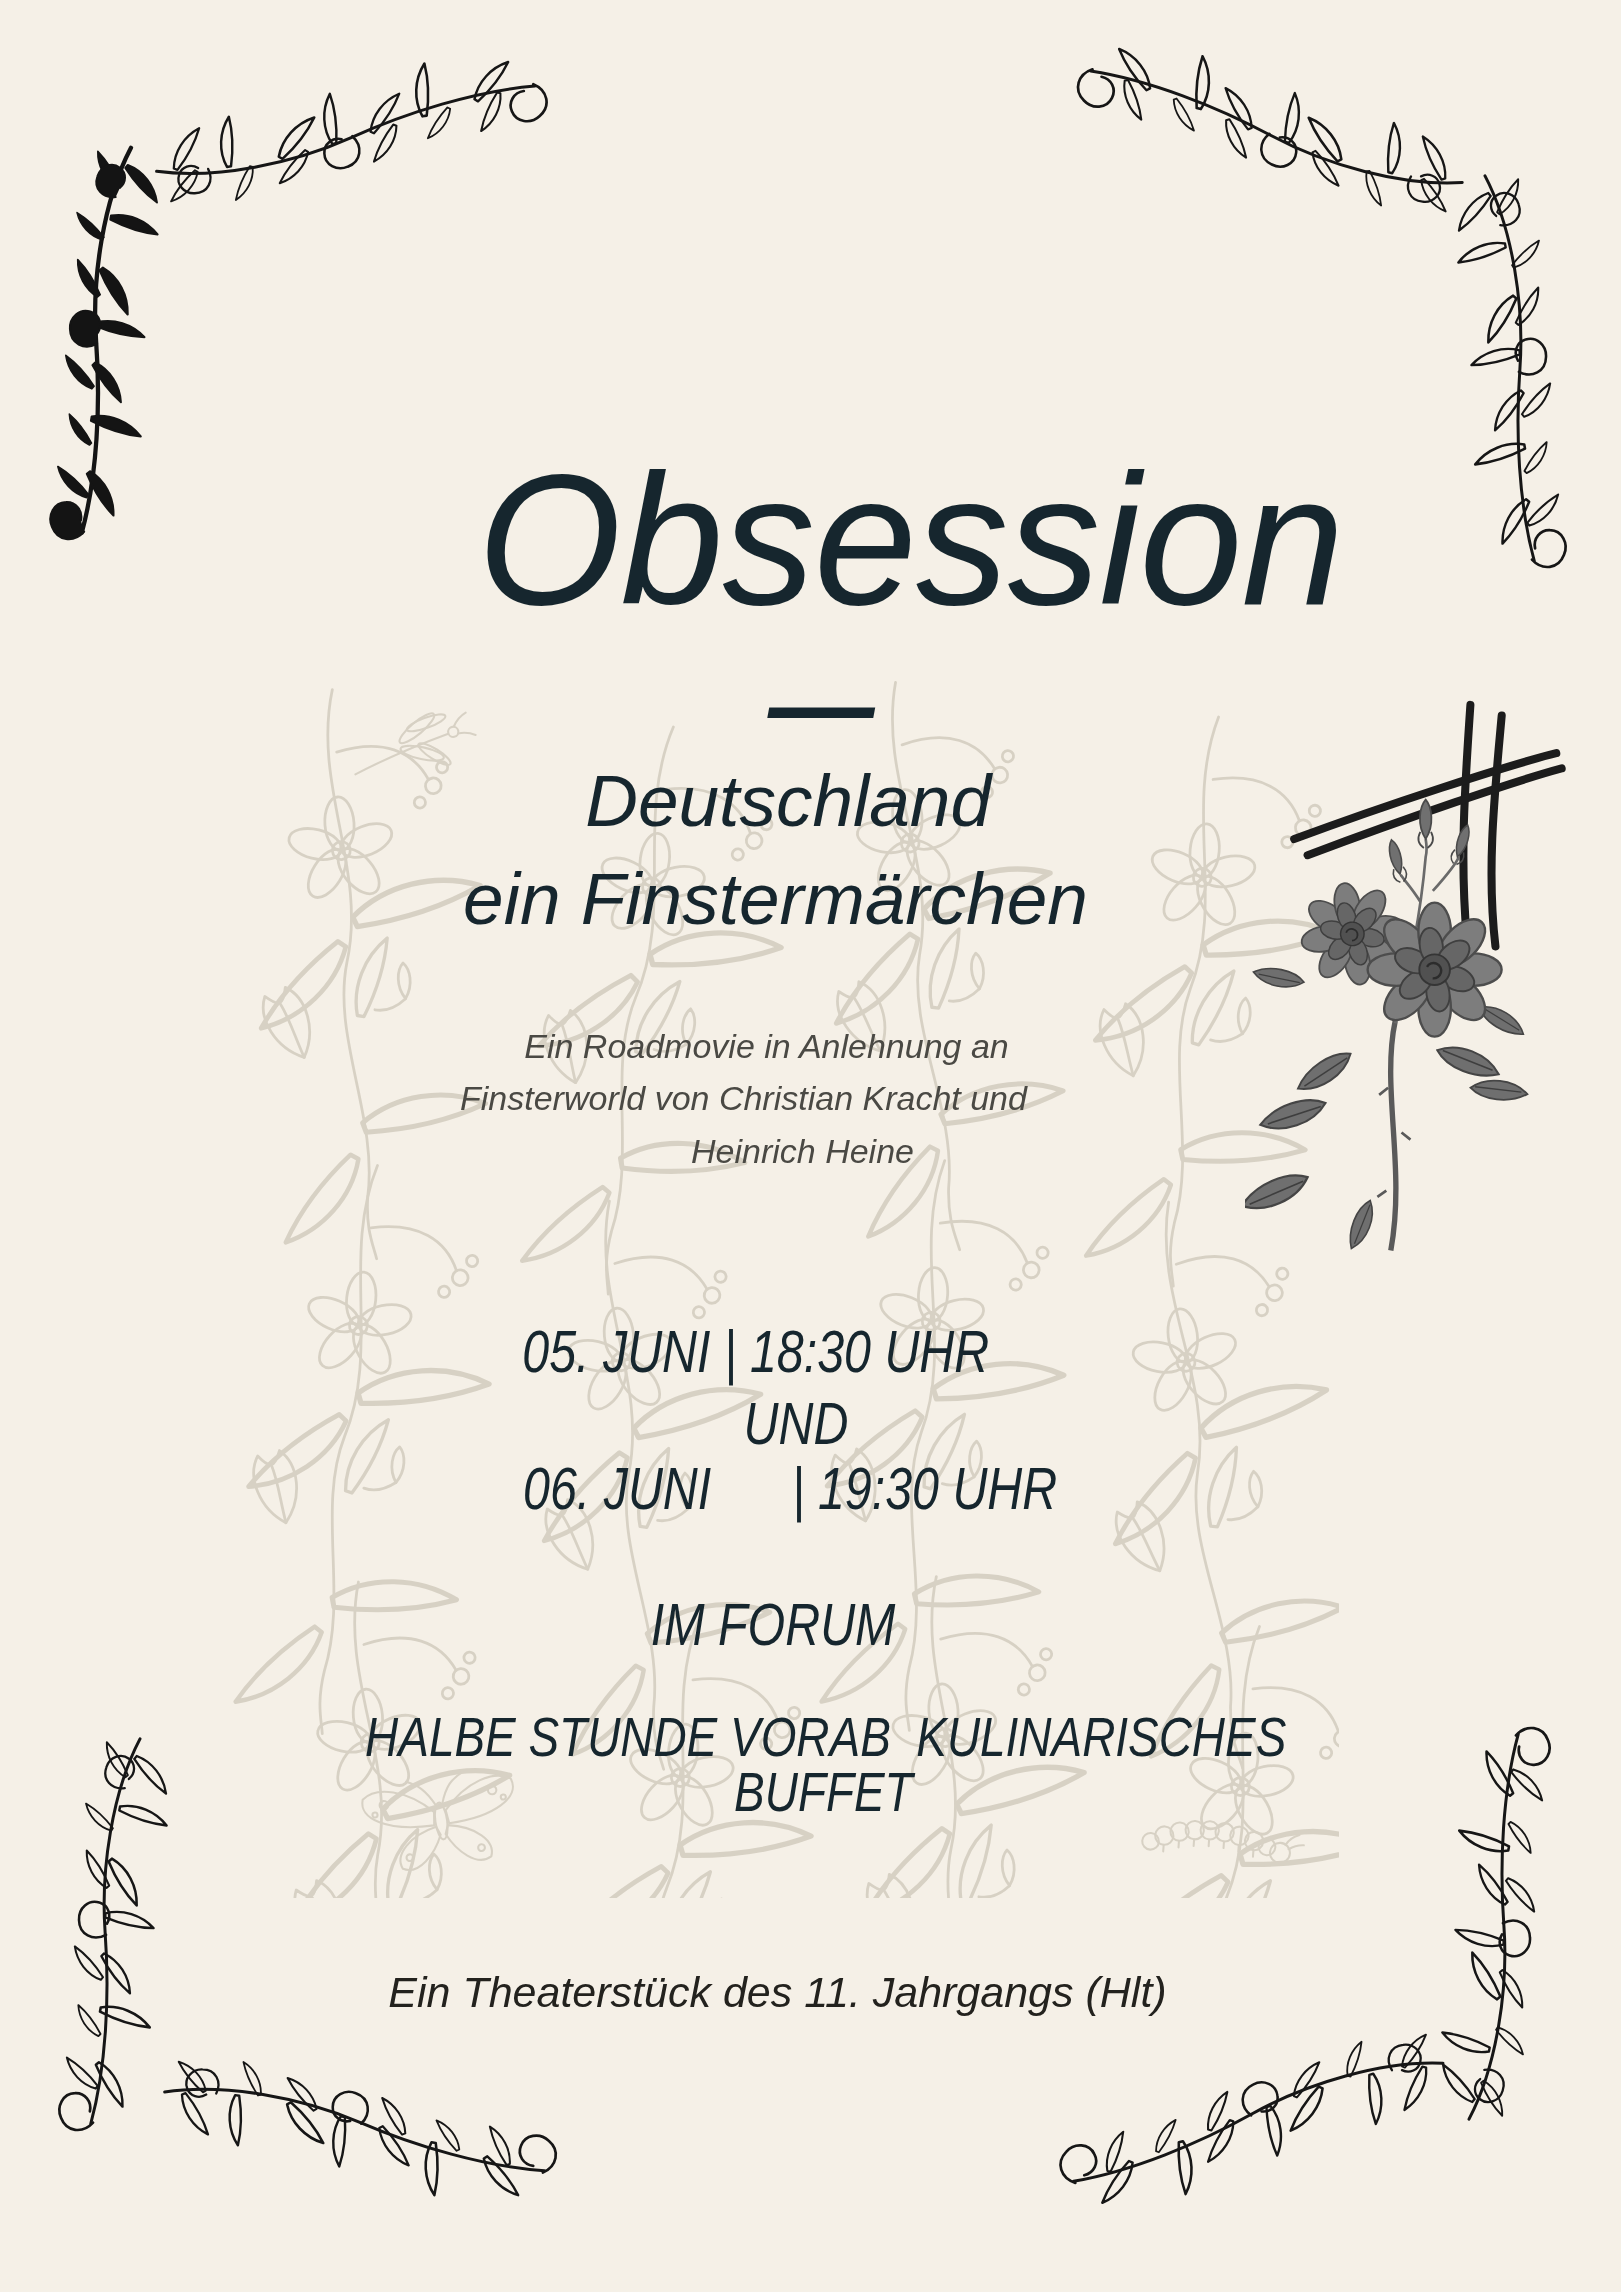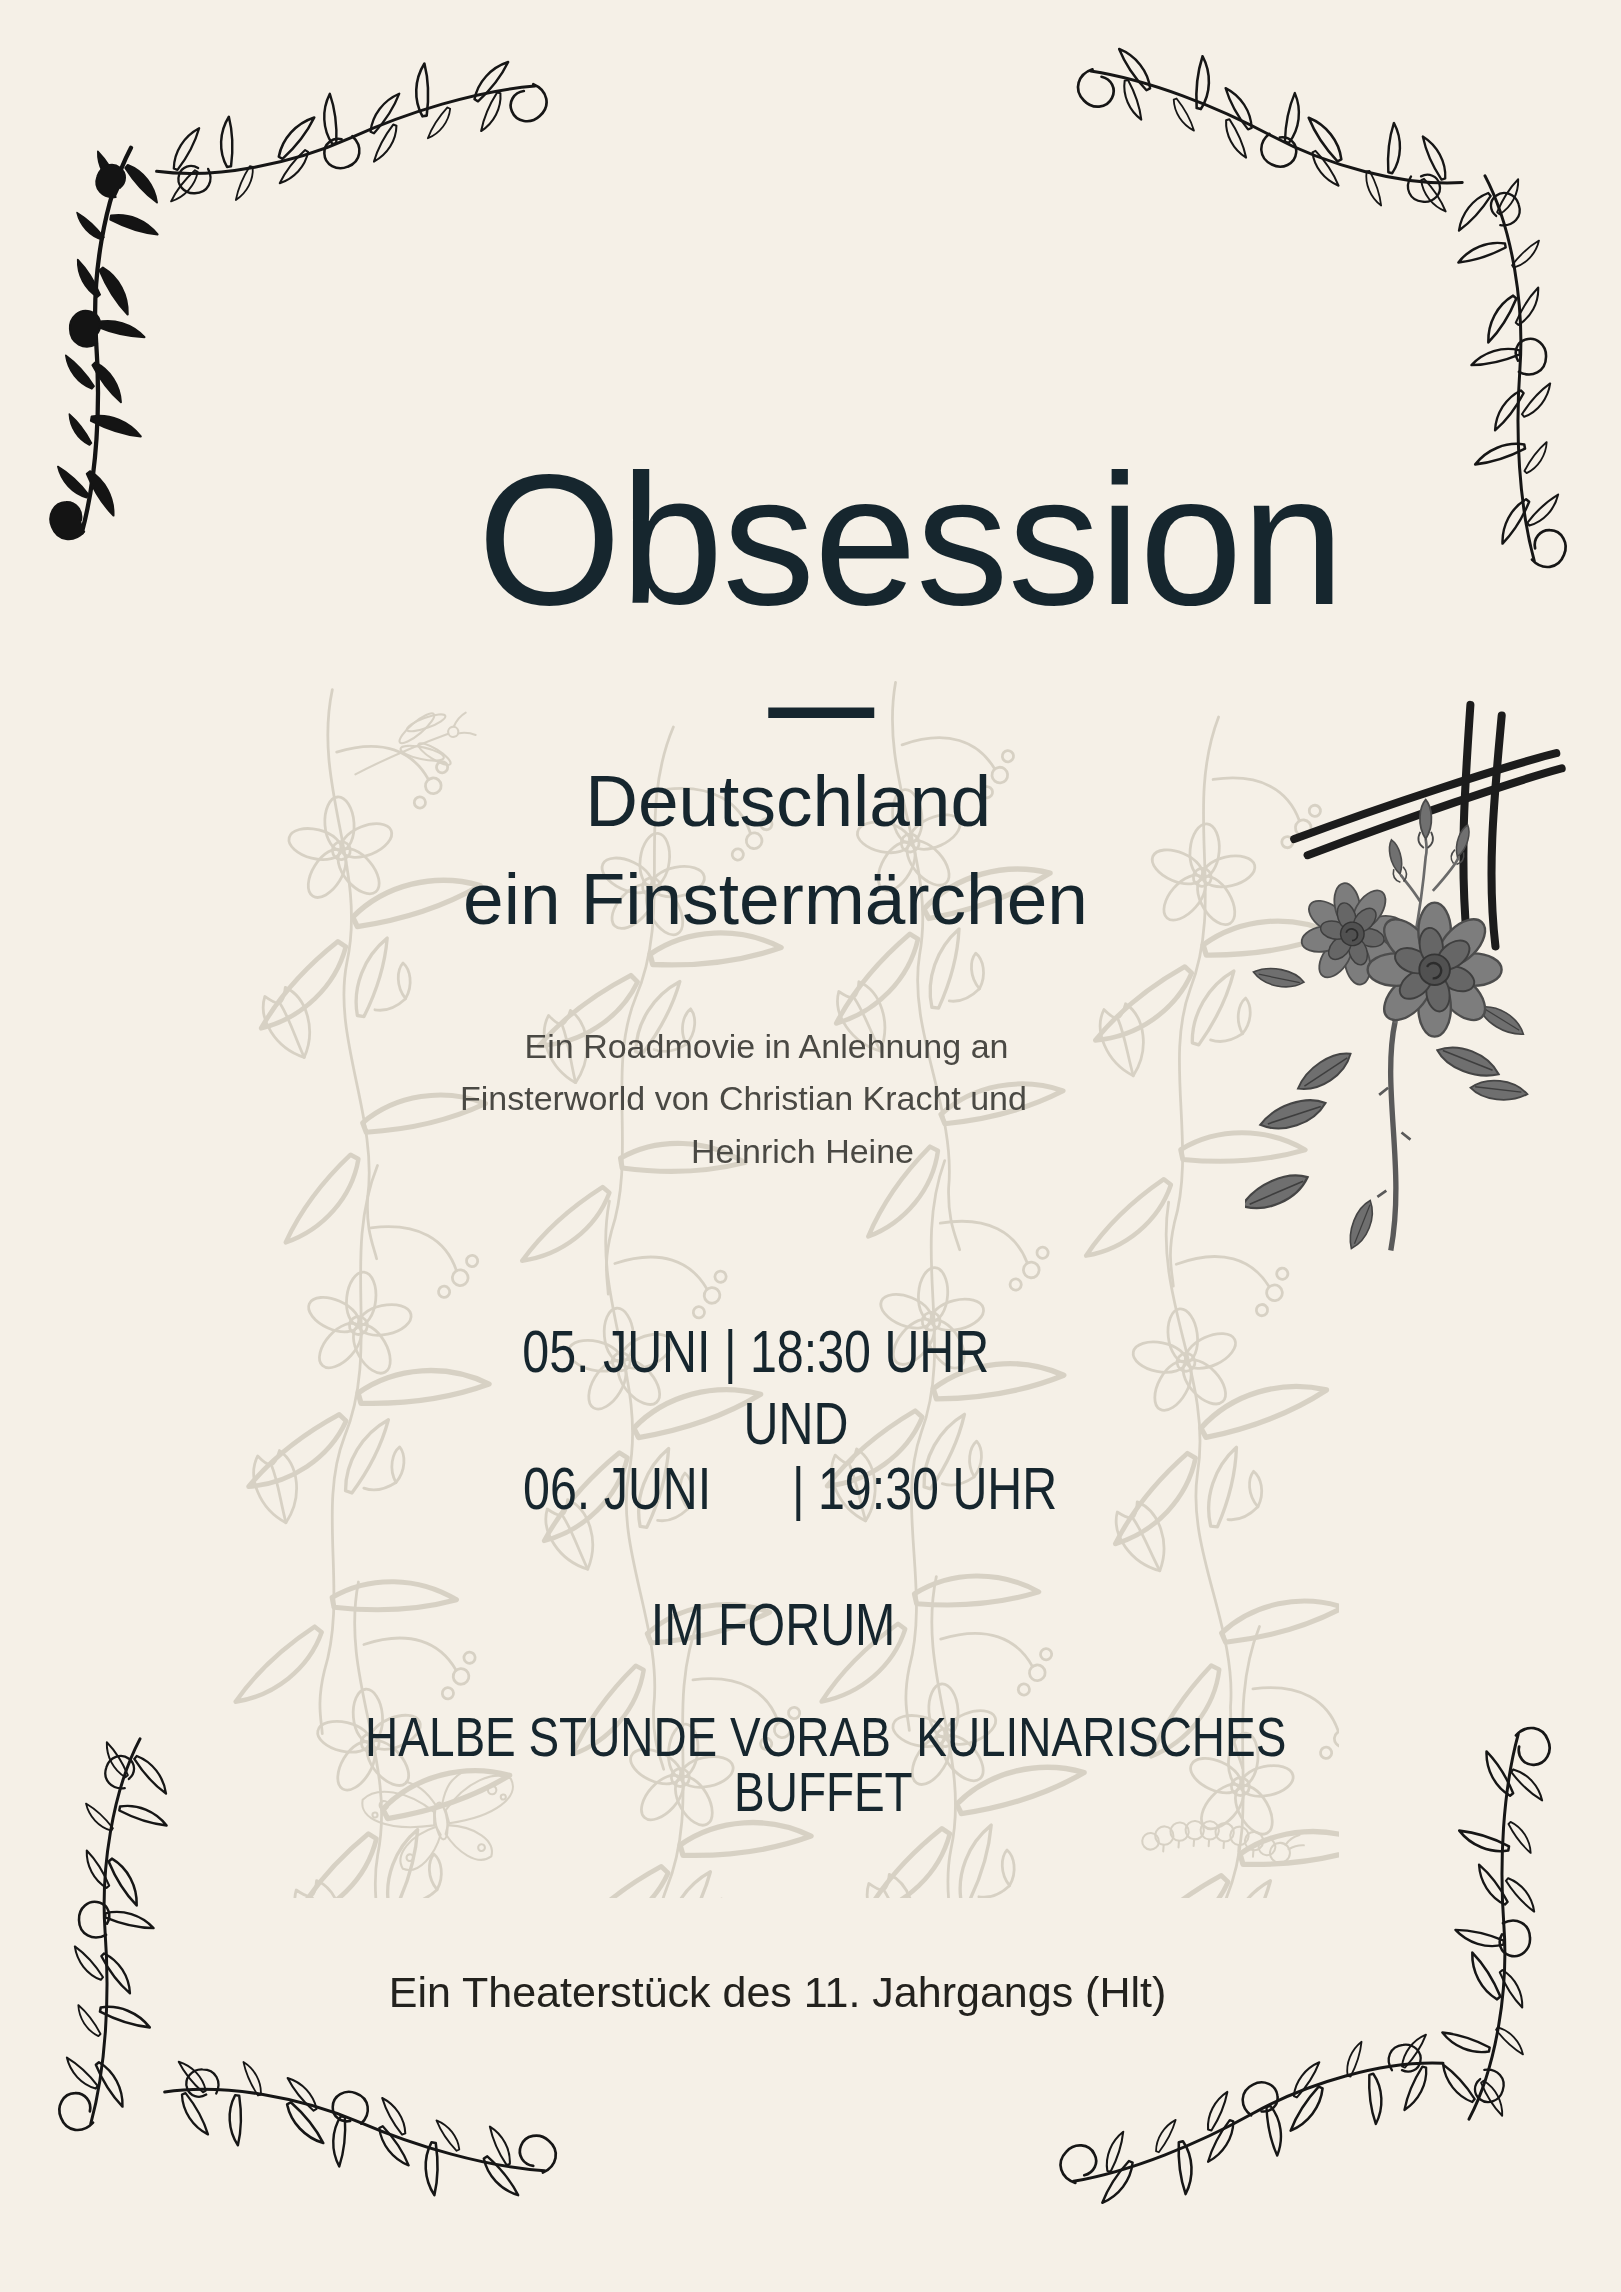--- a/index.html
+++ b/index.html
@@ -1,19 +1,20 @@
 <!DOCTYPE html>
 <html style="font-size:14.3px"><head>
 <meta charset="utf-8">
 <style>
   html,body{margin:0;padding:0;background:#e8e4db;}
   .page{
     position:relative; width:1621px; height:2293px;
     background:#f5f0e7; overflow:hidden;
     font-family:"Liberation Sans", sans-serif;
+    font-style:italic;
   }
   
   .row{
     position:absolute; left:0; width:1621px; text-align:center;
     line-height:1; color:#16262e; white-space:pre;
   }
   .row .narrow{display:inline-block; transform:scaleX(.82); transform-origin:50% 50%; white-space:pre;}
   .title-row      {top:448px;  font-size:185px; transform:translateX(100px); letter-spacing:-0.9px;}
   .dash-row       {top:651px;  font-size:106px; font-weight:700; transform:translateX(10.7px);}
   .sub1-row       {top:764px;  font-size:73px;  transform:translateX(-22.4px);}

